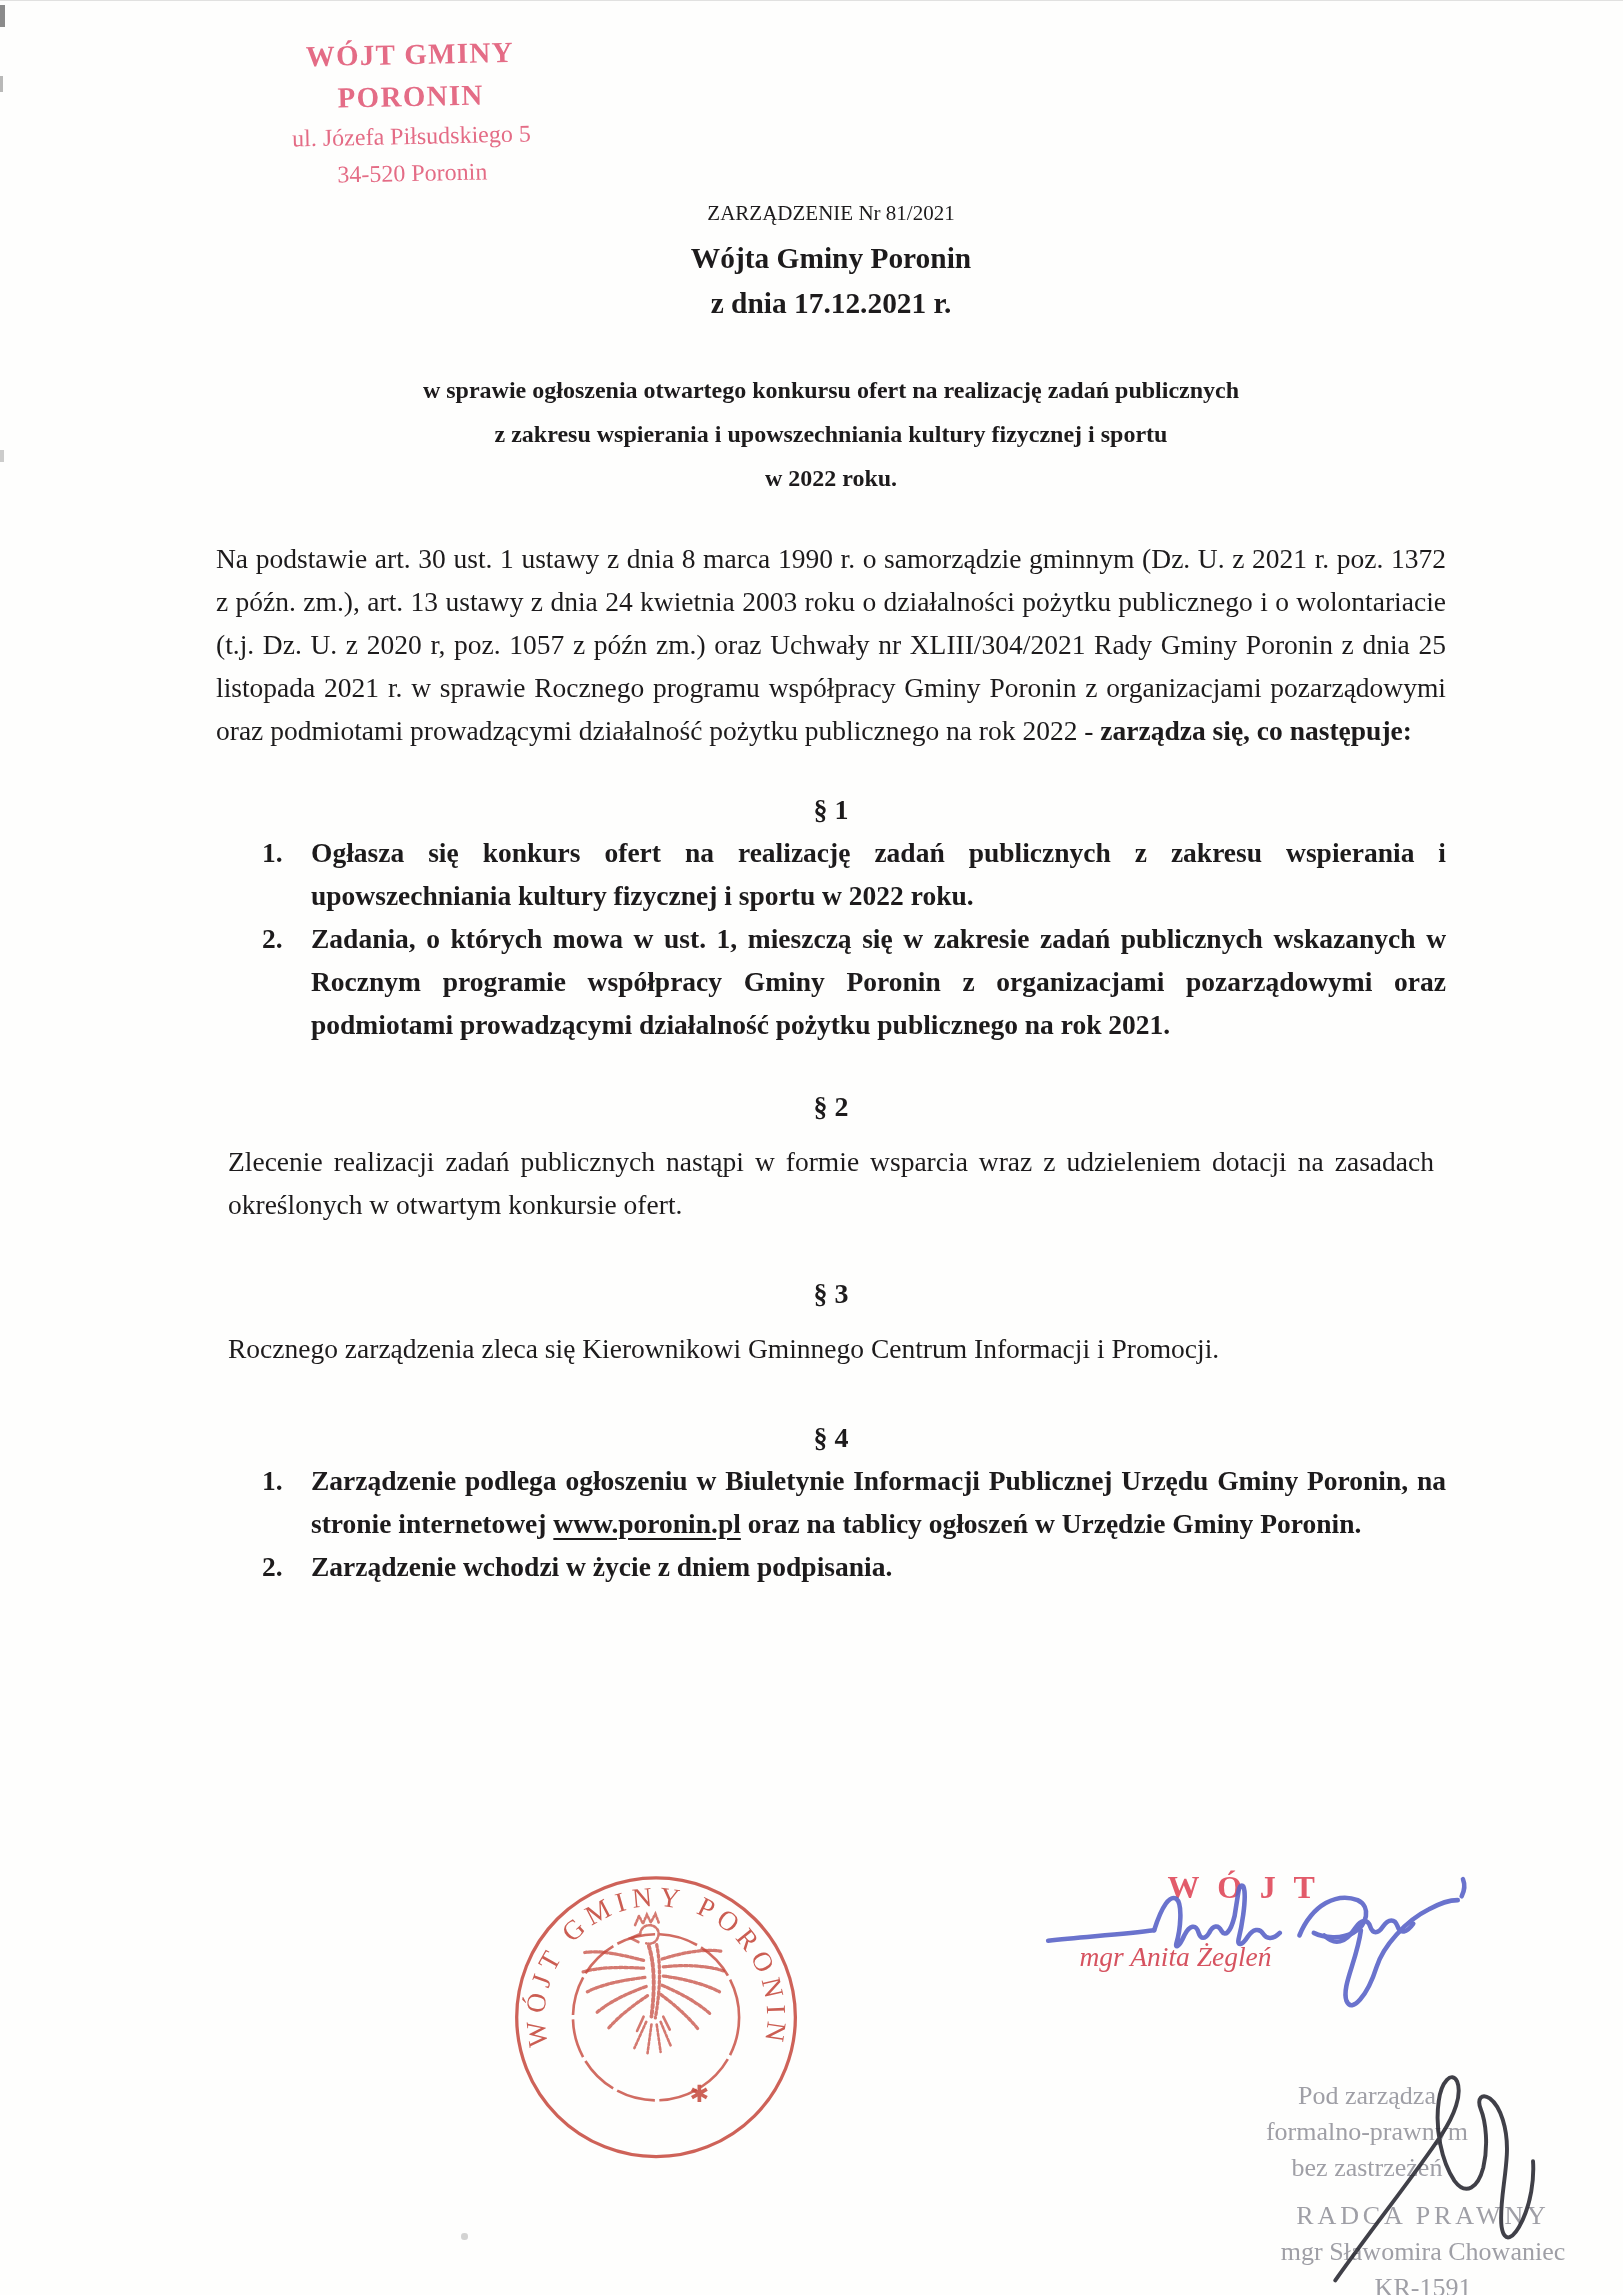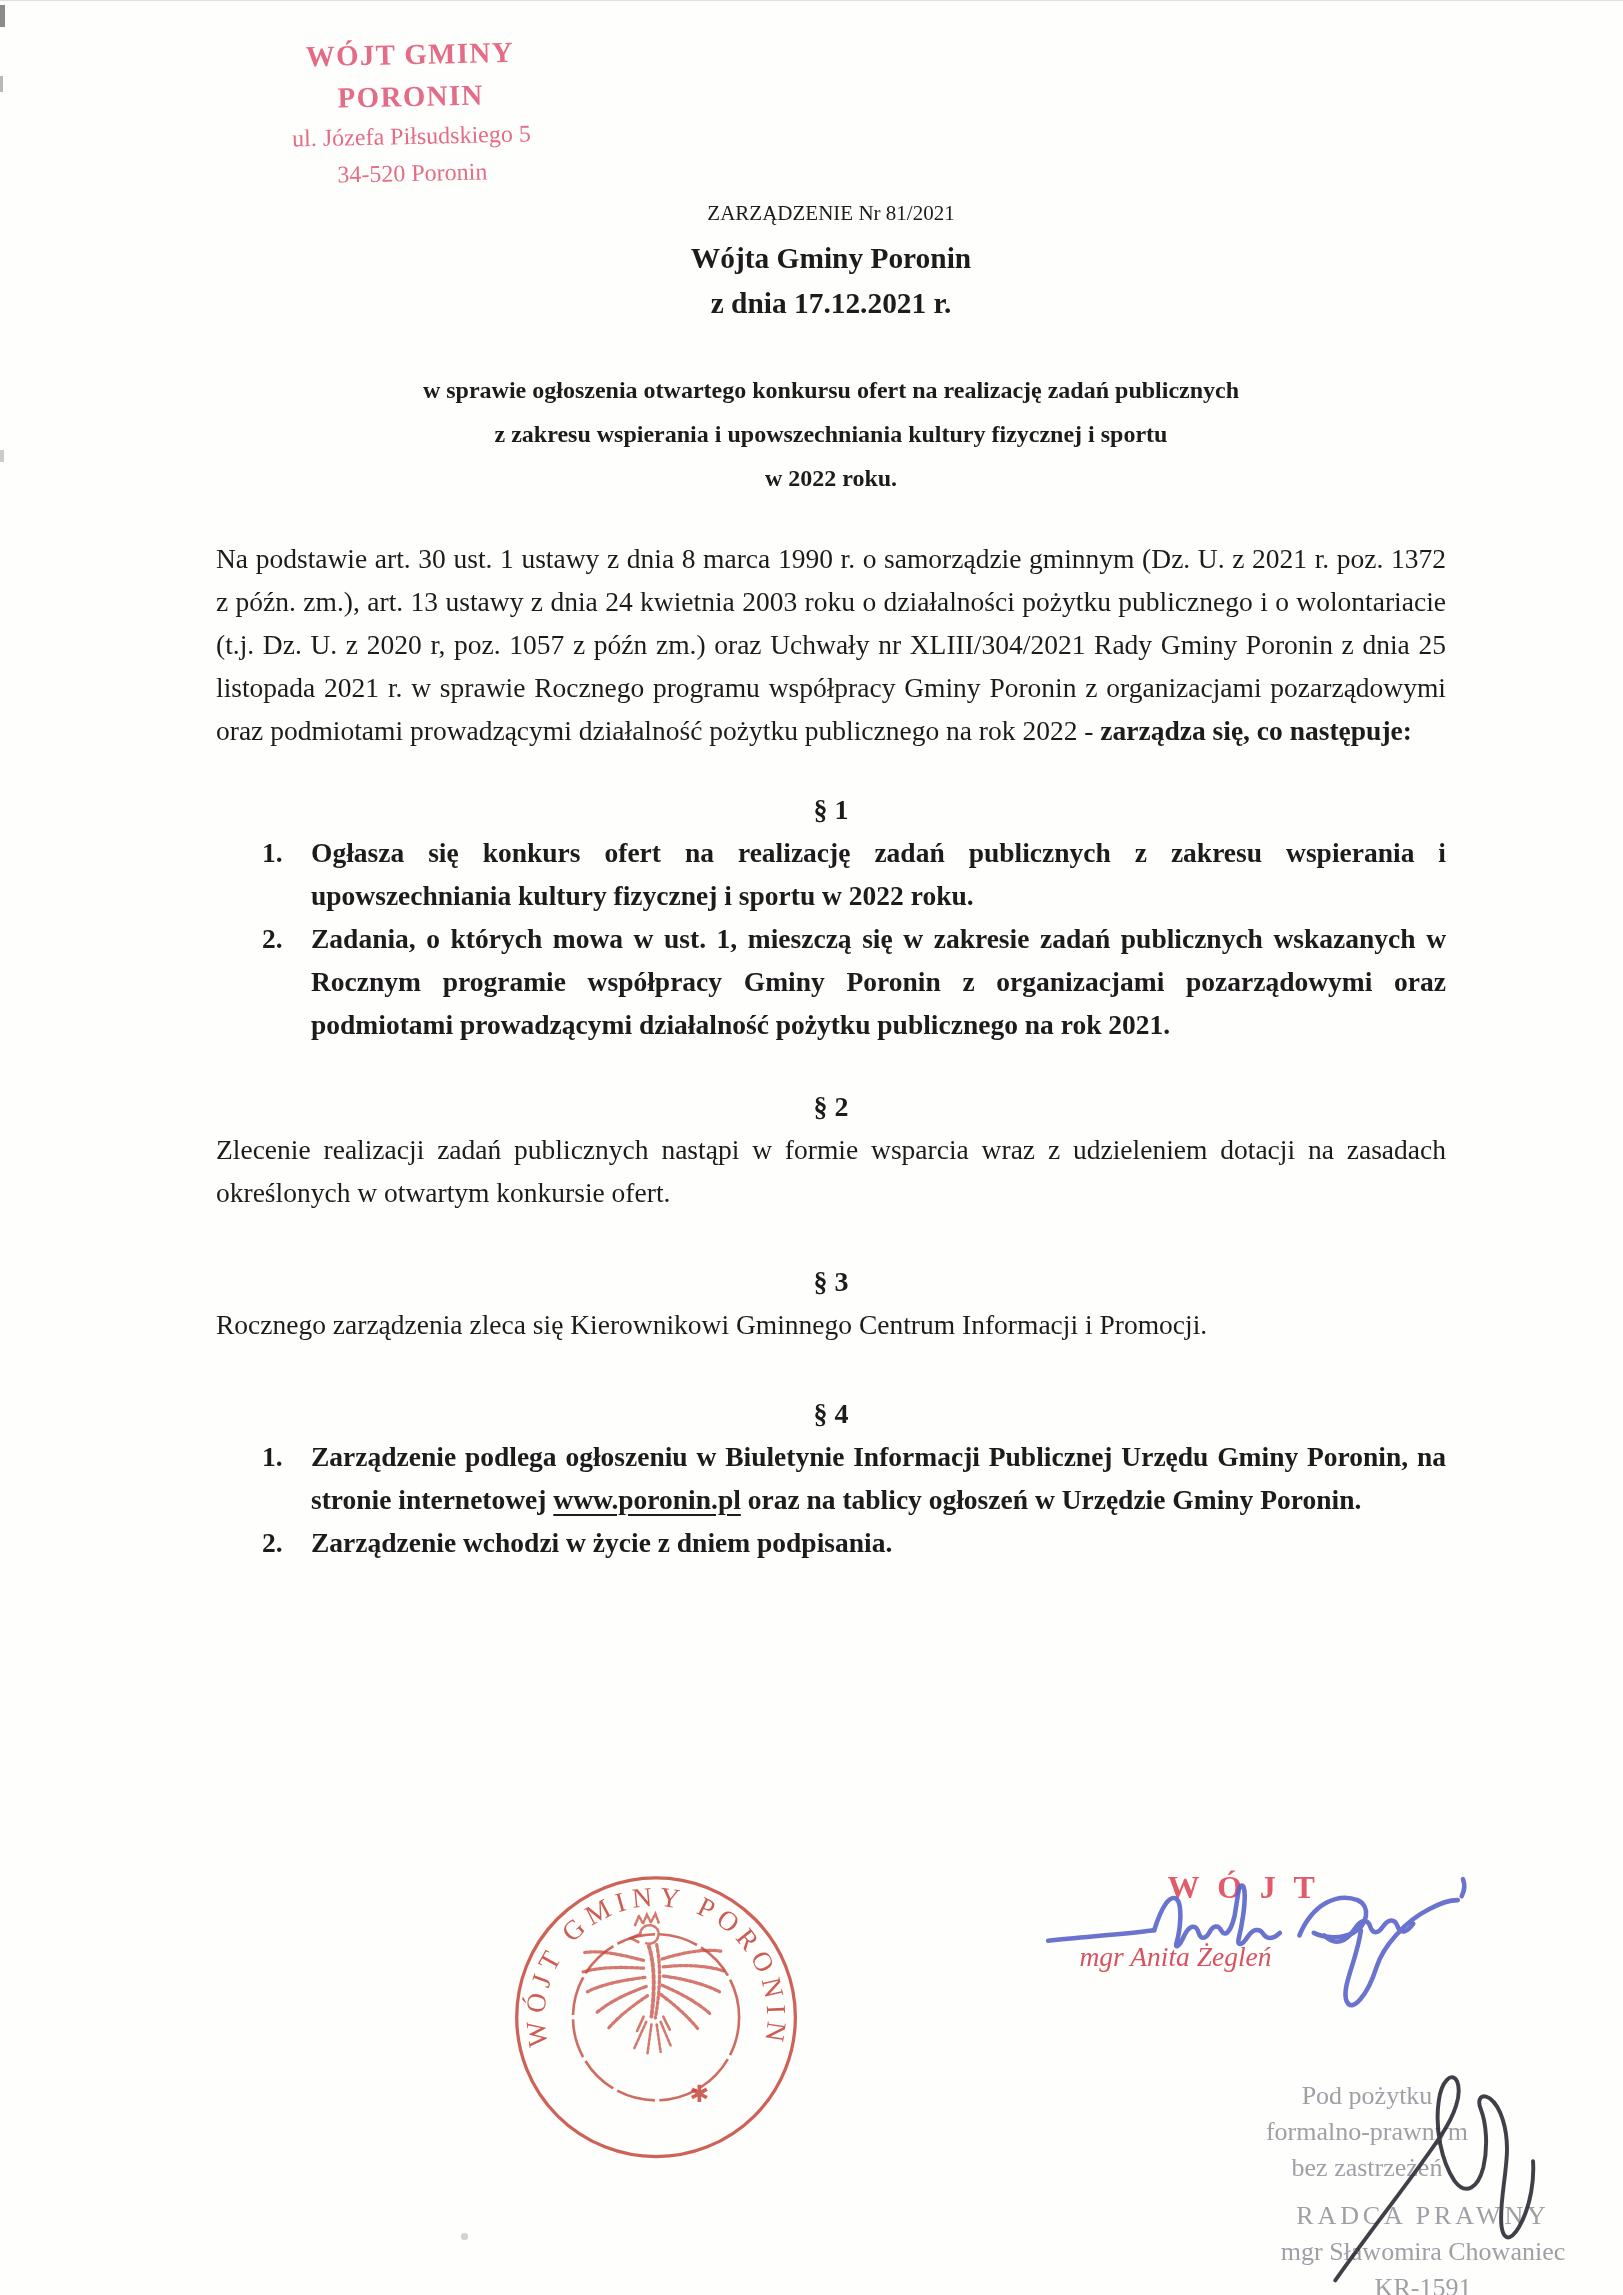--- a/index.html
+++ b/index.html
@@ -32,21 +32,21 @@
 
   
   .body-col{position:absolute;left:216px;top:537px;width:1230px;font-size:27.5px;
         line-height:43px;text-align:justify;}
   .preamble{margin:0;}
   .sec-heading{text-align:center;font-weight:bold;font-size:28px;}
   .mt-s1{margin-top:36px;} .mt-s2{margin-top:39px;} .mt-s3{margin-top:46px;} .mt-s4{margin-top:46px;}
   .items{margin:0;}
   .item{padding-left:95px;text-indent:-49px;text-align:justify;font-weight:bold;}
   .num{display:inline-block;width:49px;text-indent:0;}
-  .sec-body{margin:0;text-align:justify;}
+  .sec-body{margin:12px;text-align:justify;}
   .weblink{text-decoration:underline;text-decoration-thickness:2px;text-underline-offset:4.6px;}
 
   
   .round-stamp{position:absolute;left:501px;top:1857px;width:314px;height:314px;}
   .ring-text{font-family:"Liberation Serif","DejaVu Serif",serif;font-size:42px;
         letter-spacing:9px;fill:#c5473b;opacity:.88;}
   .ring-star{font-size:36px;fill:#c5473b;opacity:.85;}
 
   
   .office-stamp{position:absolute;left:1106px;top:1869px;width:288px;text-align:center;
@@ -153,21 +153,21 @@
       <path d="M14,120 C70,114 130,110 176,104"></path>
       <path d="M176,104 C188,66 200,50 210,56 C220,64 216,104 210,124 C208,132 214,130 222,112 C230,96 240,94 244,108 C247,118 254,118 260,108 C266,96 274,95 279,105 C284,113 292,110 299,82 L305,44 C307,33 313,33 314,44 C316,62 310,98 305,118 C303,128 310,128 319,114 C327,102 337,100 343,110 C348,118 358,118 368,108"></path>
       <path d="M398,112 C418,64 456,46 487,58 C508,68 502,96 480,108 C462,118 436,116 420,108"></path>
       <path d="M436,112 C452,128 468,124 484,100 C492,88 502,86 506,98 C510,110 518,110 526,98 C534,86 544,86 548,98 C552,110 562,108 572,94"></path>
       <path d="M492,104 C486,150 462,190 470,212 C478,232 502,204 516,160 C526,128 560,90 596,72 C614,62 630,58 640,58"></path>
       <path d="M648,26 C652,36 650,44 646,52"></path>
     </g>
   </svg>
 
   <div class="legal-stamp">
-    <div class="shift-left">Pod pożytku</div>
+    <div class="shift-left">Pod zarządza</div>
     <div class="shift-left">formalno-prawnym</div>
     <div class="shift-left">bez zastrzeżeń</div>
     <div class="radca">RADCA PRAWNY</div>
     <div>mgr Sławomira Chowaniec</div>
     <div>KR-1591</div>
   </div>
 
   <svg class="sig-dark" viewBox="0 0 420 380">
     <g stroke="#2b2b34" fill="none" stroke-width="6" stroke-linecap="round" opacity="0.9">
       <path d="M60,344 C118,262 182,182 222,122 C242,92 254,60 246,40 C238,24 222,40 218,70 C212,112 222,162 242,192 C260,216 278,202 286,172 C294,138 290,102 282,82 C276,66 284,58 296,66 C312,78 324,112 322,152 C320,192 310,232 314,262 C318,288 332,282 346,252 C358,226 364,192 362,162"></path>

